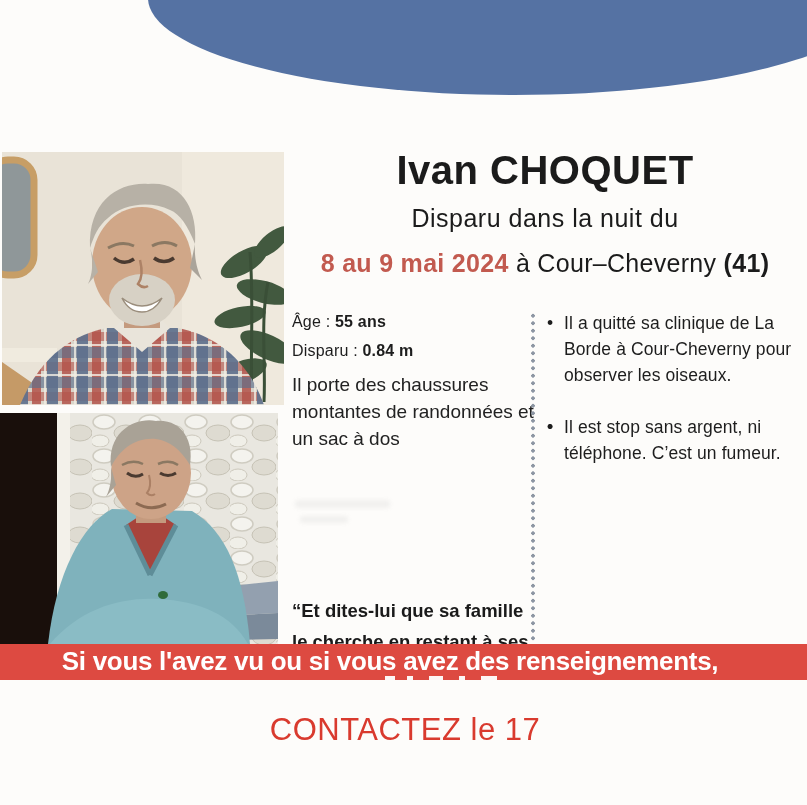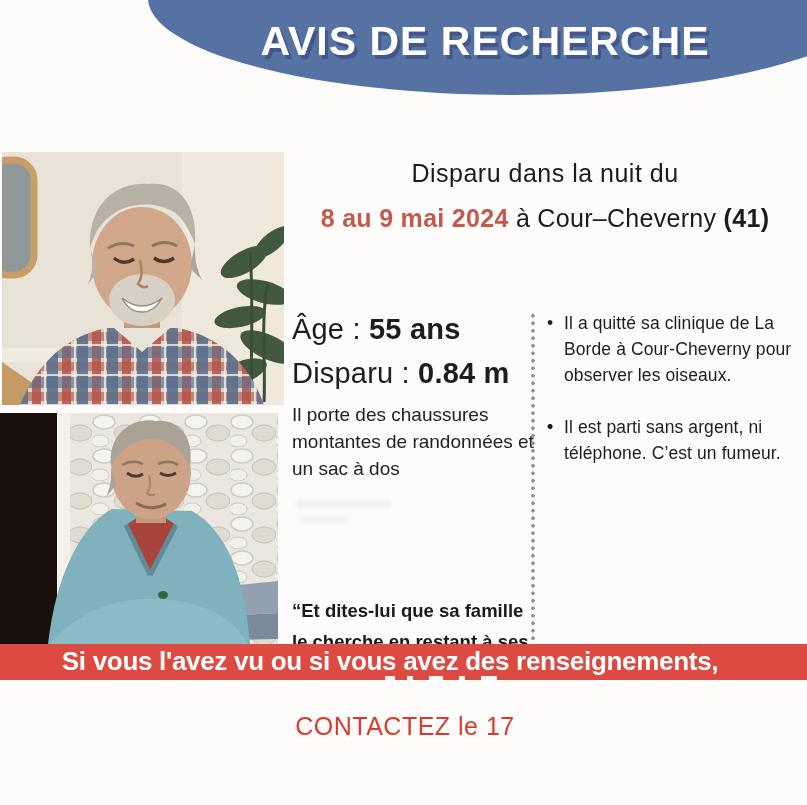--- a/index.html
+++ b/index.html
@@ -30,21 +30,21 @@
   
   .headline { position:absolute; left:288px; top:148px; width:514px; text-align:center; color:#1b1b1b; }
   .headline .name { font-size:40px; font-weight:bold; letter-spacing:0.5px; }
   .headline .line2 { margin-top:11px; font-size:25px; font-weight:400; letter-spacing:0.5px; }
   .headline .line3 { margin-top:16px; font-size:25px; letter-spacing:0.3px; white-space:nowrap; }
   .date-red { color:#c25a4f; font-weight:bold; }
   .loc-bold { font-weight:bold; }
 
   
   .details { position:absolute; left:292px; top:313px; width:245px; color:#1d1d1d; }
-  .detail-row { font-size:29px; margin-bottom:11px; letter-spacing:0.2px; }
+  .detail-row { font-size:16px; margin-bottom:11px; letter-spacing:0.2px; }
   .detail-row b { font-weight:bold; }
   .description { margin-top:10px; font-size:19px; line-height:27px; color:#222; }
   .smudge { position:absolute; background:#9a9a9a; opacity:0.12; filter:blur(2px); border-radius:3px; }
   .smudge-1 { left:295px; top:500px; width:95px; height:8px; }
   .smudge-2 { left:300px; top:516px; width:48px; height:7px; }
   .quote { position:absolute; left:292px; top:551px; width:250px; font-size:18.5px;
            font-weight:bold; line-height:31px; color:#1a1a1a;margin-top:44px; }
 
   
   .dotted-divider {
@@ -75,30 +75,29 @@
       #ffffff 0 10px, rgba(0,0,0,0) 10px 22px,
       #ffffff 22px 28px, rgba(0,0,0,0) 28px 44px,
       #ffffff 44px 58px, rgba(0,0,0,0) 58px 74px,
       #ffffff 74px 80px, rgba(0,0,0,0) 80px 96px,
       #ffffff 96px 112px, rgba(0,0,0,0) 112px);
   }
 
   
   .contact {
     position:absolute; left:120px; top:712px; width:570px; text-align:center;
-    color:#d93a2e; font-size:25px; letter-spacing:0.5px;
+    color:#d93a2e; font-size:31px; letter-spacing:0.5px;
   }
 </style>
 </head>
 <body>
 
 <div class="poster">
 
   <div class="banner-ellipse"></div>
-  <div class="banner-title">AVIS DE RECHERCHE</div>
 
   <svg class="photo photo-top" width="282" height="253" viewBox="0 0 282 253">
     <defs>
       <pattern id="plaid" width="30" height="30" patternUnits="userSpaceOnUse">
         <rect width="30" height="30" fill="#d9d4c9"></rect>
         <rect x="0" width="9" height="30" fill="#b3524a" opacity="0.85"></rect>
         <rect y="0" width="30" height="9" fill="#b3524a" opacity="0.6"></rect>
         <rect x="15" width="11" height="30" fill="#5d6f8c" opacity="0.9"></rect>
         <rect y="15" width="30" height="11" fill="#5d6f8c" opacity="0.65"></rect>
         <rect x="12" width="2" height="30" fill="#f1ede4" opacity="0.8"></rect>
@@ -172,41 +171,42 @@
     <path d="M122 52 q 11 -6 21 -1" stroke="#8b7862" stroke-width="2.5" fill="none"></path>
     <path d="M158 51 q 11 -5 20 1" stroke="#8b7862" stroke-width="2.5" fill="none"></path>
     <path d="M127 60 q 8 6 16 1" stroke="#4a3a30" stroke-width="3" fill="none"></path>
     <path d="M160 60 q 8 5 16 0" stroke="#4a3a30" stroke-width="3" fill="none"></path>
     <path d="M149 62 q 3 12 -2 18 q 4 4 8 1" stroke="#ab8065" stroke-width="2" fill="none"></path>
     <path d="M136 90 q 15 9 30 1" stroke="#8c6a52" stroke-width="3" fill="none"></path>
     <ellipse cx="163" cy="182" rx="5" ry="4" fill="#2f6b3a"></ellipse>
   </svg>
 
   <div class="headline">
+    <div class="name">Ivan CHOQUET</div>
     <div class="line2">Disparu dans la nuit du</div>
     <div class="line3"><span class="date-red">8 au 9 mai 2024</span><span> à Cour–Cheverny </span><span class="loc-bold">(41)</span></div>
   </div>
 
   <div class="details">
     <div class="detail-row"><span>Âge : </span><b>55 ans</b></div>
     <div class="detail-row"><span>Disparu : </span><b>0.84 m</b></div>
     <p class="description">Il porte des chaussures montantes de randonnées et un sac à dos</p>
   </div>
 
   <div class="smudge smudge-1"></div>
   <div class="smudge smudge-2"></div>
 
   <p class="quote">“Et dites-lui que sa famille le cherche en restant à ses côtés”</p>
 
   <div class="dotted-divider"></div>
 
   <ul class="bullets">
     <li><span class="dot">•</span><span>Il a quitté sa clinique de La Borde à Cour-Cheverny pour observer les oiseaux.</span></li>
     <li><span class="dot">•</span></li>
-    <li><span class="dot">•</span><span>Il est parti sans argent, ni téléphone. C’est un fumeur.</span></li>
+    <li><span class="dot">•</span><span>Il est stop sans argent, ni téléphone. C’est un fumeur.</span></li>
   </ul>
 
   <div class="alert-bar">
     <div class="alert-text">Si vous l'avez vu ou si vous avez des renseignements,</div>
     <div class="clipped-remnant"></div>
   </div>
 
   <div class="contact">CONTACTEZ le 17</div>
 
 </div>

